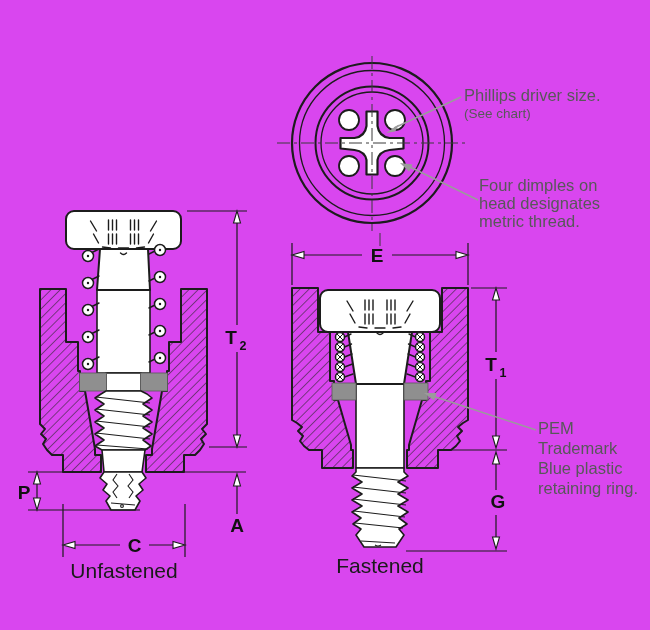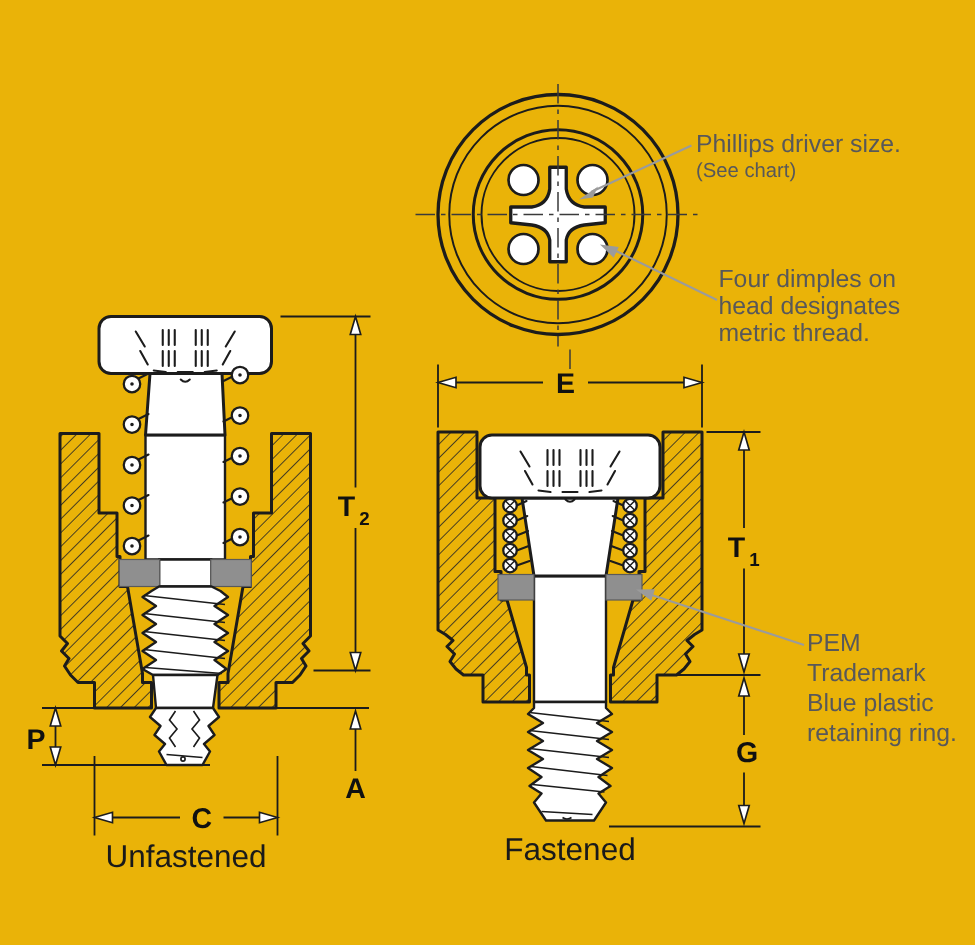--- a/index.html
+++ b/index.html
@@ -1,16 +1,16 @@
 <!DOCTYPE html>
 <html><head>
 <meta charset="utf-8">
 <style>
   html,body{margin:0;padding:0;background:#fff;}
-  .canvas{position:relative;width:650px;height:630px;background:#eab308;overflow:hidden;
+  .canvas{position:relative;width:650px;height:630px;background:#d946ef;overflow:hidden;
           font-family:"Liberation Sans",sans-serif;}
   svg{display:block;}
   .outline{fill:#fff;stroke:#1c1c1c;stroke-width:2;stroke-linejoin:round;}
   .outline-thin{fill:#fff;stroke:#1c1c1c;stroke-width:1.6;stroke-linejoin:round;}
   .wall{fill:url(#hatch);stroke:#1c1c1c;stroke-width:2;stroke-linejoin:round;}
   .detail{fill:none;stroke:#1c1c1c;stroke-width:1.4;stroke-linecap:round;}
   .thin{fill:none;stroke:#1c1c1c;stroke-width:1.1;}
   .dots{fill:#1c1c1c;stroke:none;}
   .circle-bold{fill:none;stroke:#1c1c1c;stroke-width:2.2;}
   .circle-med{fill:none;stroke:#1c1c1c;stroke-width:2;}

